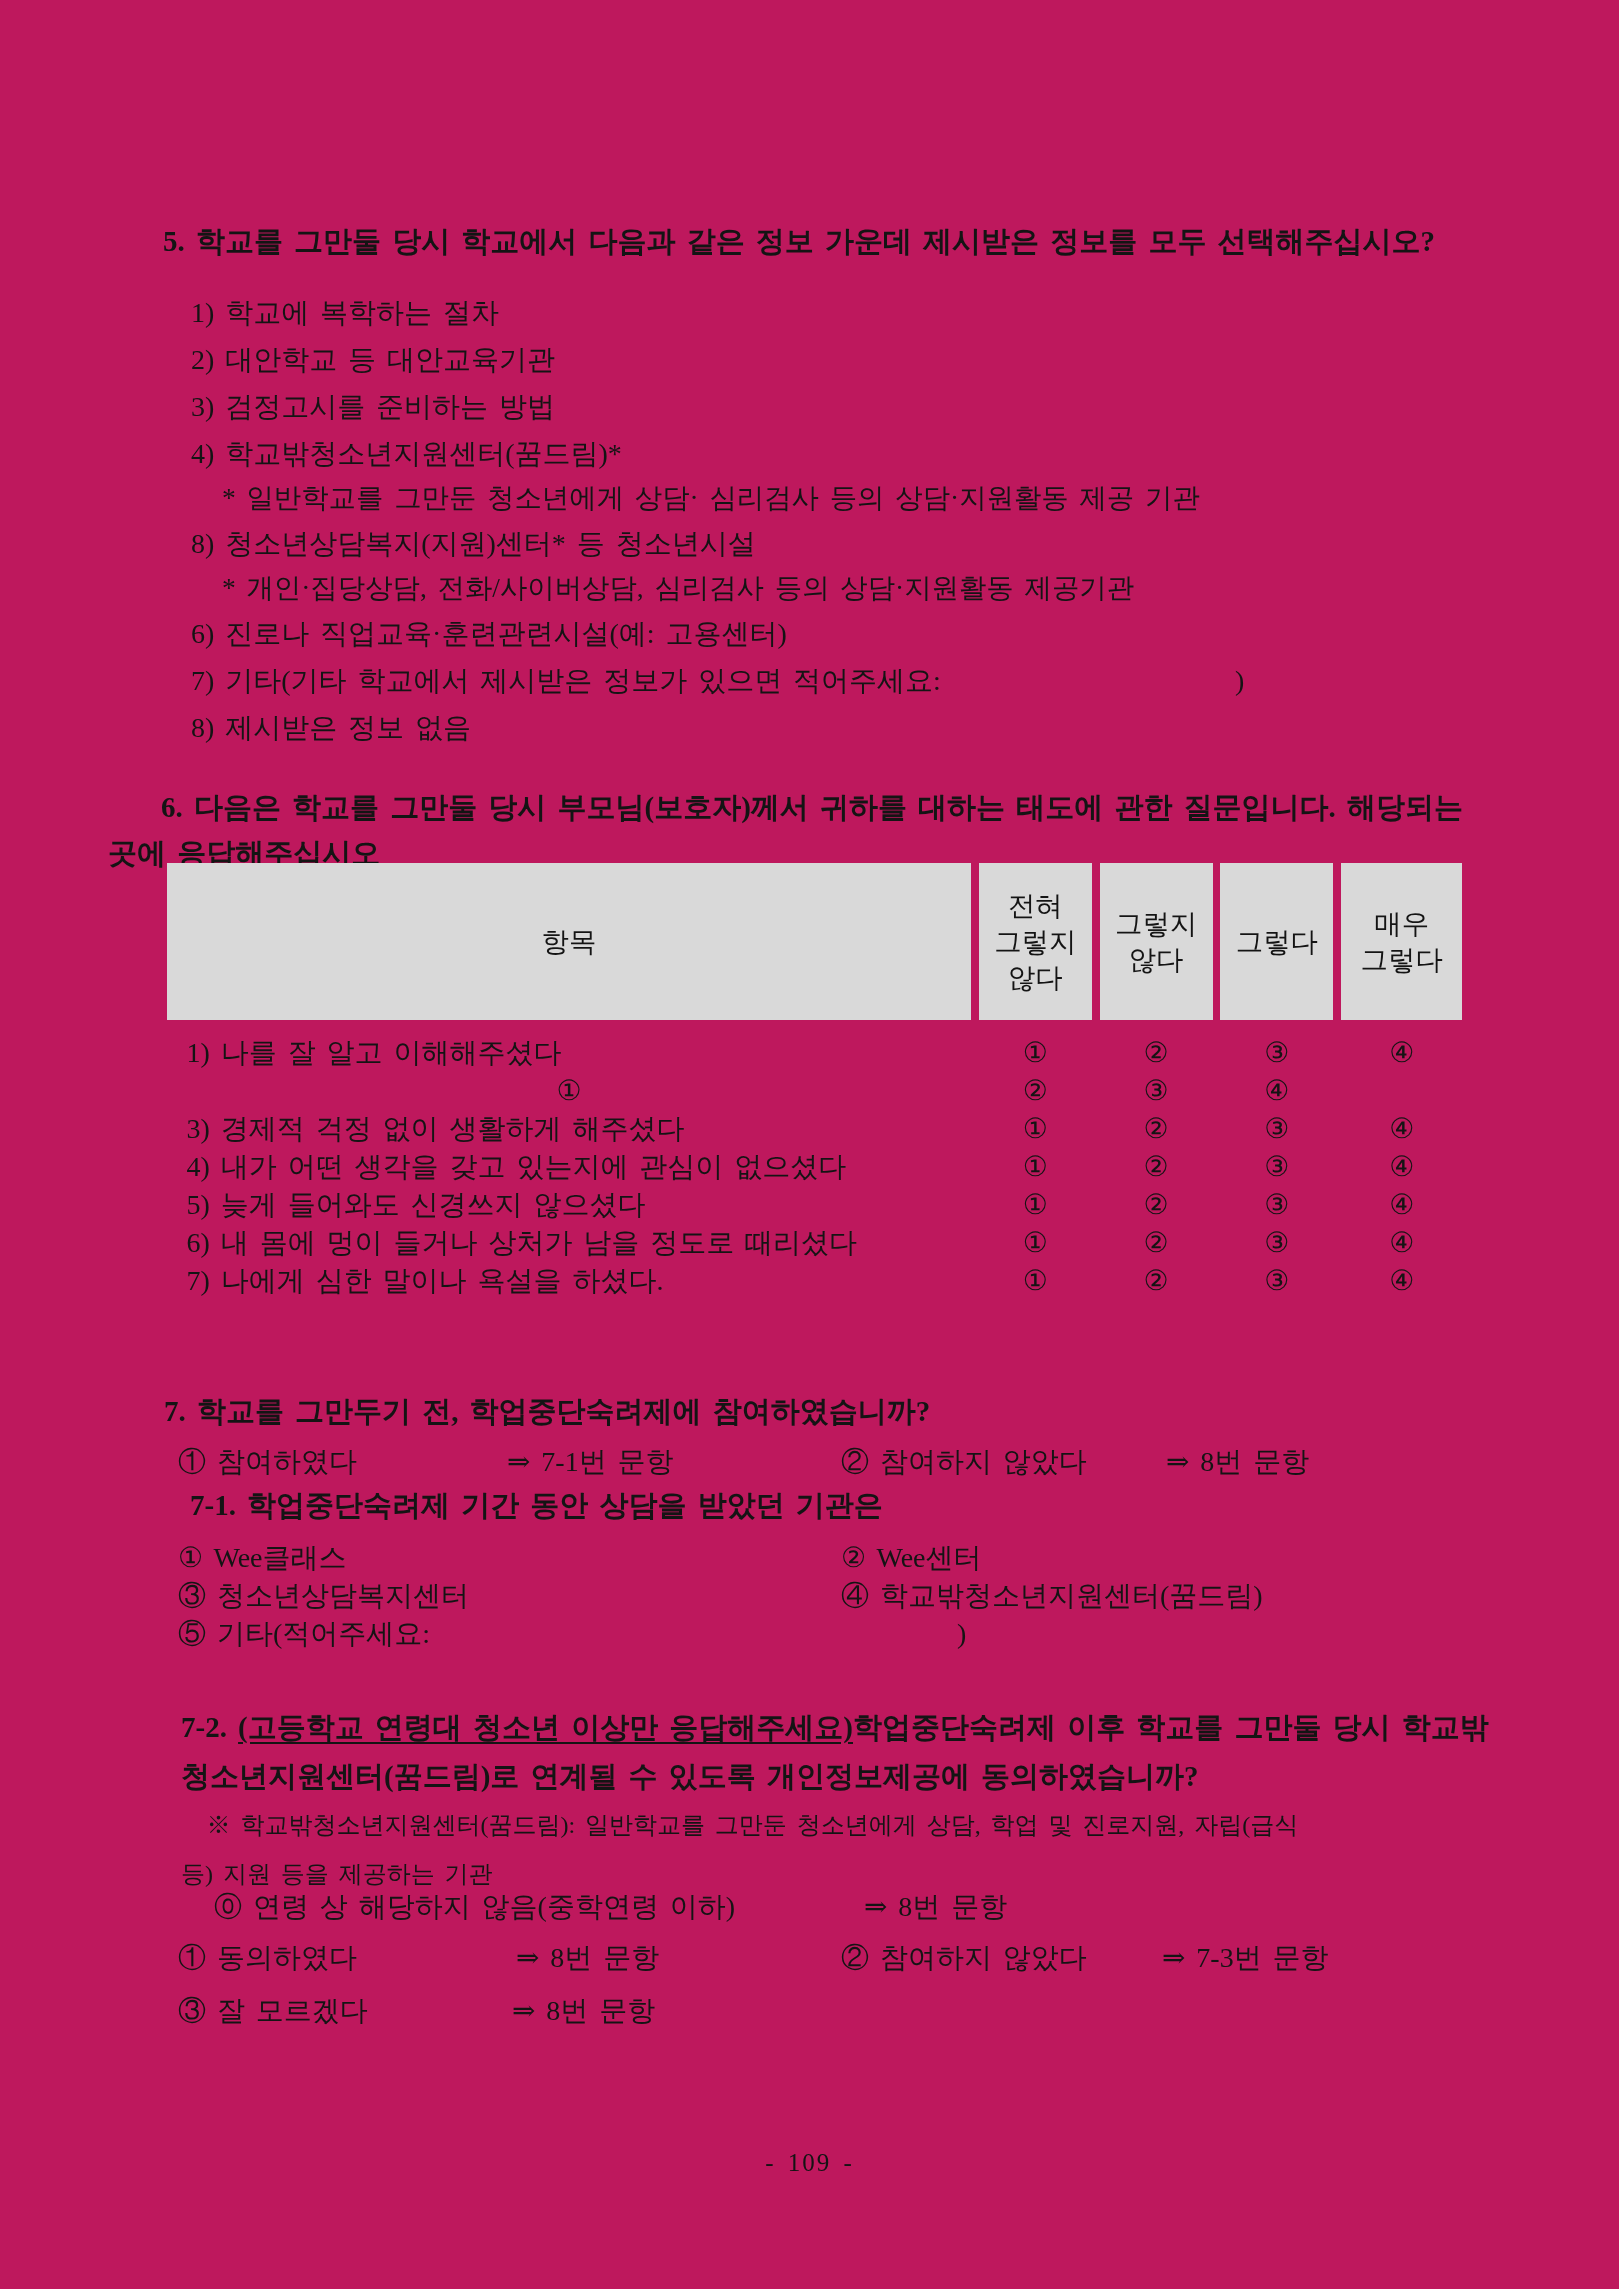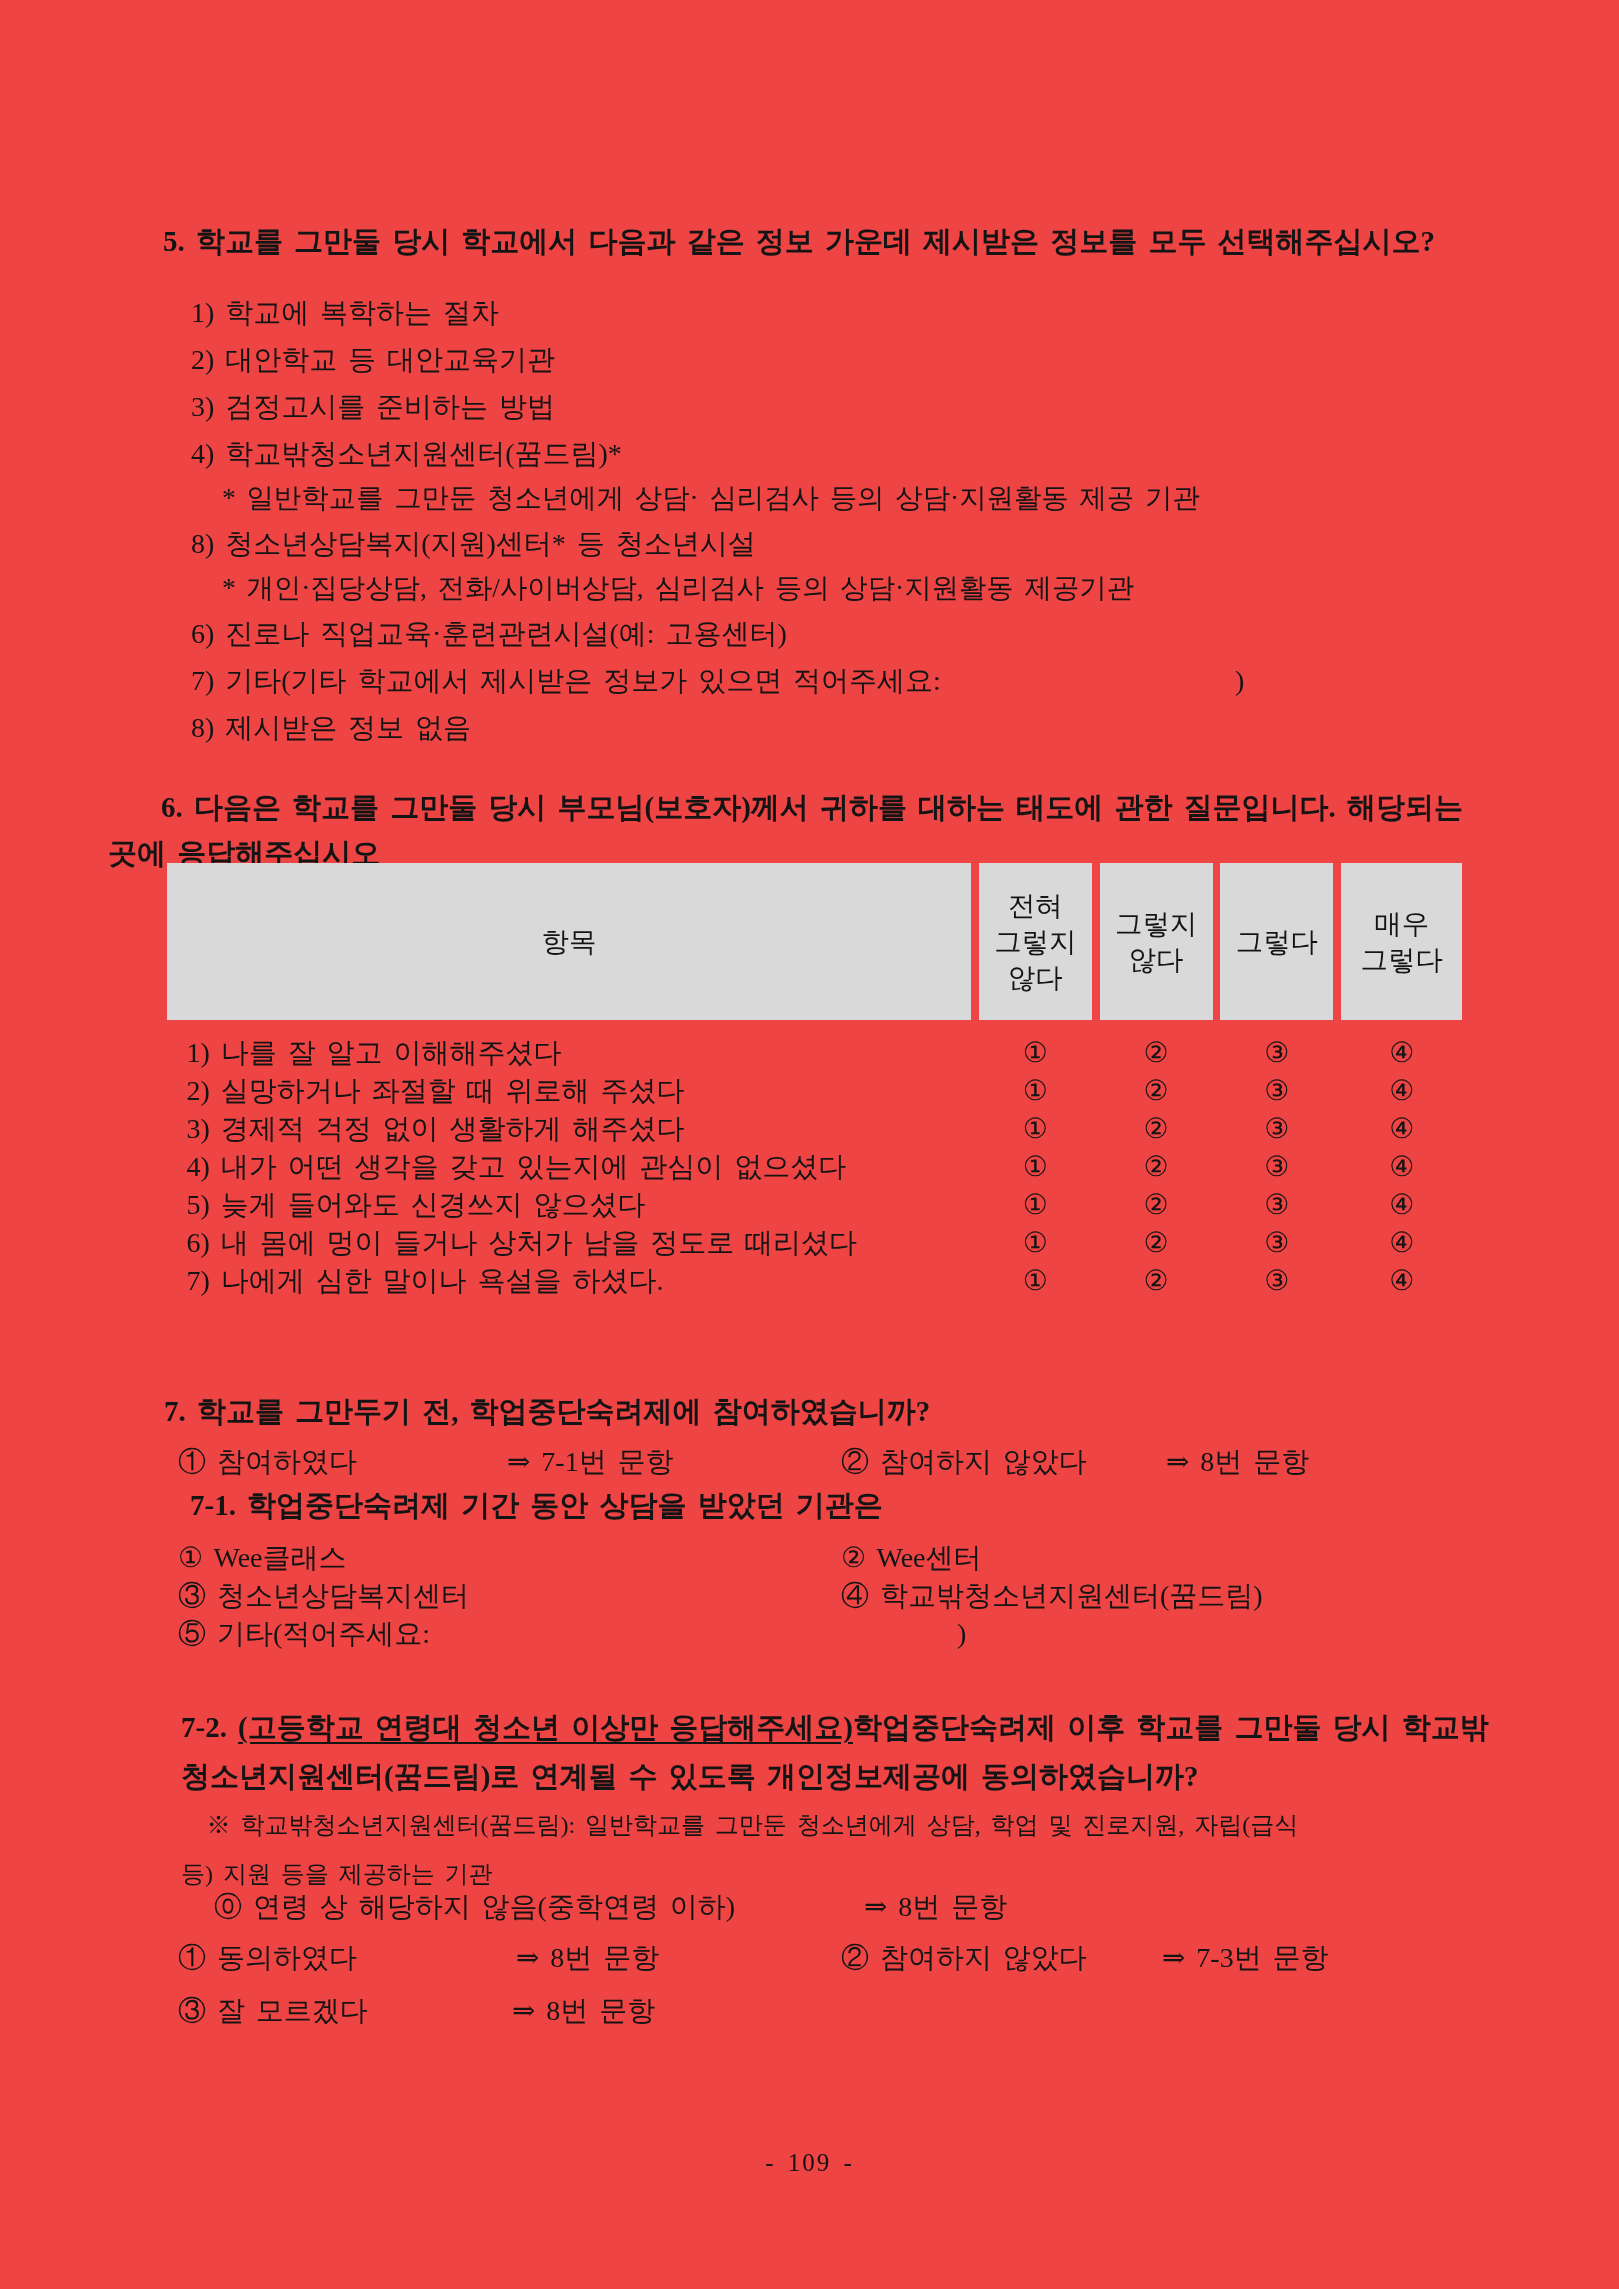--- a/index.html
+++ b/index.html
@@ -1,19 +1,19 @@
 <!DOCTYPE html>
 <html><head>
 <meta charset="utf-8">
 <style>
   html,body{margin:0;padding:0;background:#ffffff;}
   .page{
     position:relative;
     width:1619px;height:2290px;
-    background:#ef4444;
+    background:#be185d;
     color:#141414;
     font-family:"Liberation Serif","DejaVu Serif",serif;
     overflow:hidden;
     word-spacing:3.9px;
   }
   .abs{position:absolute;}
 
   
   .q5-title{top:222px;left:163px;width:1372px;font-size:29px;line-height:39px;font-weight:bold;white-space:nowrap;}
   .q5-list{top:289px;left:191px;width:1313px;font-size:28px;}
@@ -99,21 +99,20 @@
     </div>
     <div class="tbody">
       <div class="trow">
         <div class="tcell-label">1) 나를 잘 알고 이해해주셨다</div>
         <div class="tcell-mark">①</div>
         <div class="tcell-mark">②</div>
         <div class="tcell-mark">③</div>
         <div class="tcell-mark">④</div>
       </div>
       <div class="trow">
-        <div class="tcell-label">2) 실망하거나 좌절할 때 위로해 주셨다</div>
         <div class="tcell-mark">①</div>
         <div class="tcell-mark">②</div>
         <div class="tcell-mark">③</div>
         <div class="tcell-mark">④</div>
       </div>
       <div class="trow">
         <div class="tcell-label">3) 경제적 걱정 없이 생활하게 해주셨다</div>
         <div class="tcell-mark">①</div>
         <div class="tcell-mark">②</div>
         <div class="tcell-mark">③</div>

